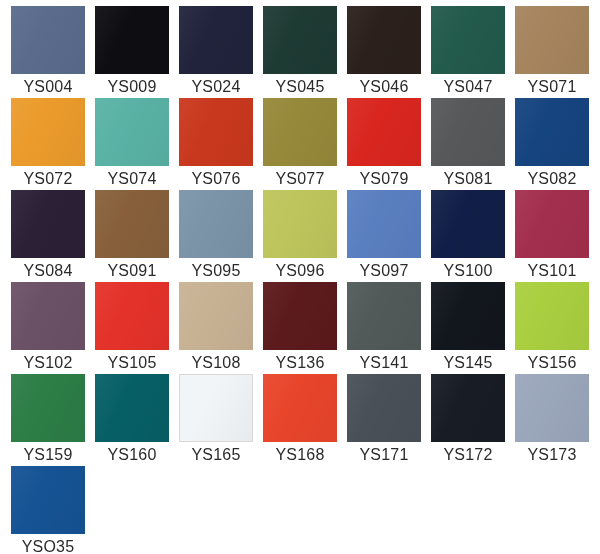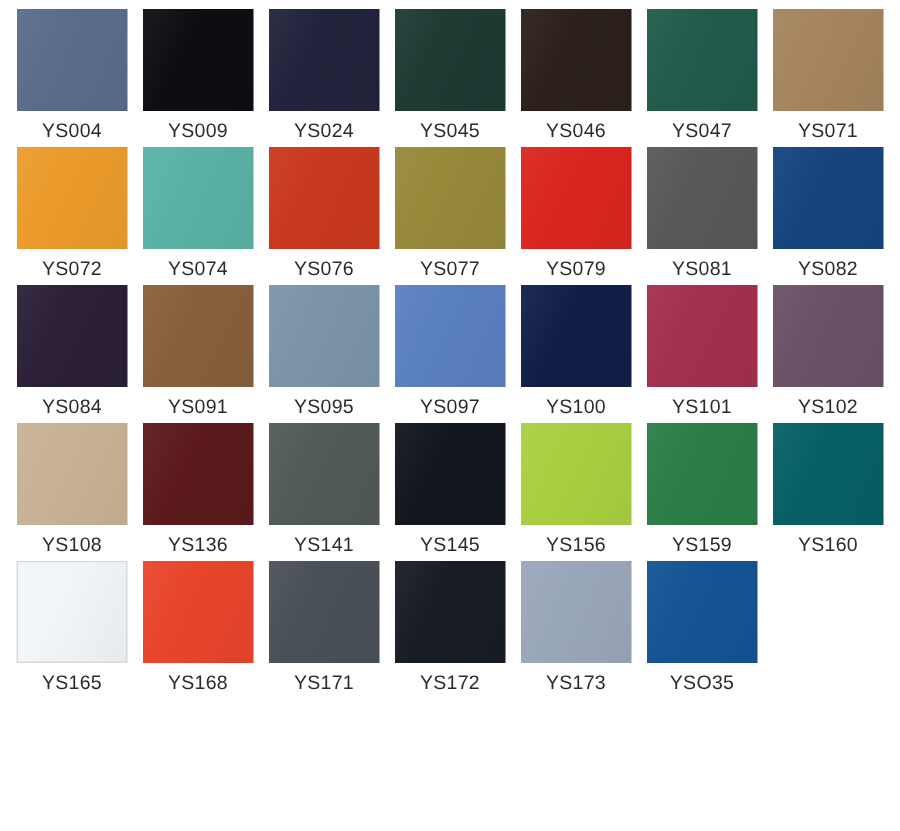--- a/index.html
+++ b/index.html
@@ -52,21 +52,21 @@
       linear-gradient(115deg, rgba(255,255,255,0.055) 0%, rgba(255,255,255,0.0) 38%, rgba(0,0,0,0.045) 100%);
     pointer-events: none;
   }
 
   .swatch-chip.has-border {
     border: 1px solid #d9d9d9;
   }
 
   .swatch-label {
     margin-top: 6px;
-    font-size: 13px;
+    font-size: 16px;
     line-height: 13px;
     color: #2b2b2b;
     letter-spacing: 0.2px;
     text-align: left;
     white-space: nowrap;
   }
 
   .swatch-cell.is-empty .swatch-chip,
   .swatch-cell.is-empty .swatch-label {
     visibility: hidden;
@@ -138,34 +138,42 @@
     </div>
     <div class="swatch-cell">
       <div class="swatch-chip" style="background-color: rgb(135, 96, 59);"></div>
       <div class="swatch-label">YS091</div>
     </div>
     <div class="swatch-cell">
       <div class="swatch-chip" style="background-color: rgb(123, 148, 168);"></div>
       <div class="swatch-label">YS095</div>
     </div>
     <div class="swatch-cell">
+      <div class="swatch-chip" style="background-color: rgb(189, 197, 92);"></div>
+      <div class="swatch-label">YS096</div>
+    </div>
+    <div class="swatch-cell">
       <div class="swatch-chip" style="background-color: rgb(90, 127, 192);"></div>
       <div class="swatch-label">YS097</div>
     </div>
     <div class="swatch-cell">
       <div class="swatch-chip" style="background-color: rgb(17, 31, 72);"></div>
       <div class="swatch-label">YS100</div>
     </div>
     <div class="swatch-cell">
       <div class="swatch-chip" style="background-color: rgb(163, 47, 78);"></div>
       <div class="swatch-label">YS101</div>
     </div>
     <div class="swatch-cell">
       <div class="swatch-chip" style="background-color: rgb(107, 81, 102);"></div>
       <div class="swatch-label">YS102</div>
+    </div>
+    <div class="swatch-cell">
+      <div class="swatch-chip" style="background-color: rgb(228, 50, 42);"></div>
+      <div class="swatch-label">YS105</div>
     </div>
     <div class="swatch-cell">
       <div class="swatch-chip" style="background-color: rgb(200, 178, 148);"></div>
       <div class="swatch-label">YS108</div>
     </div>
     <div class="swatch-cell">
       <div class="swatch-chip" style="background-color: rgb(92, 26, 28);"></div>
       <div class="swatch-label">YS136</div>
     </div>
     <div class="swatch-cell">

